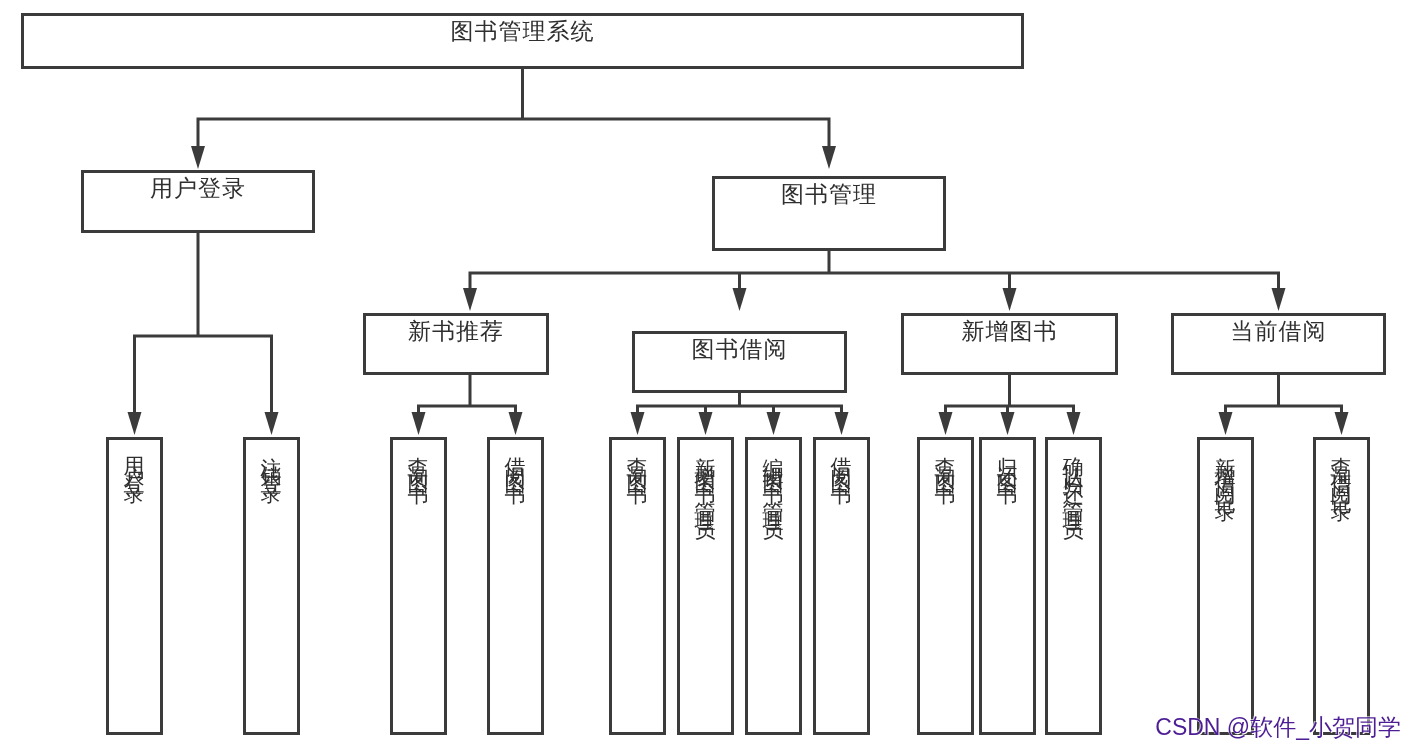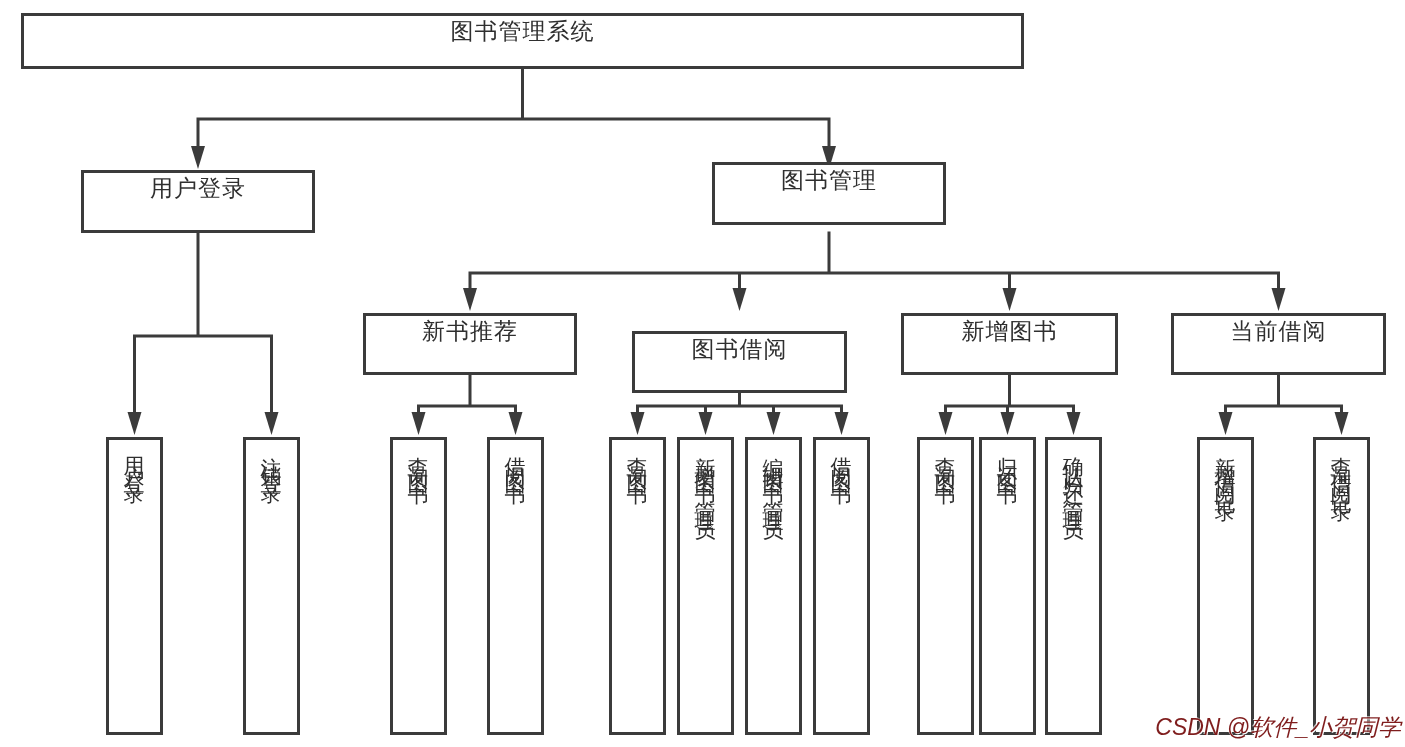--- a/index.html
+++ b/index.html
@@ -43,24 +43,23 @@
     line-height: 1;
     letter-spacing: 9px;
     white-space: nowrap;
   }
   .watermark {
     position: absolute;
     right: 4px;
     top: 712px;
     z-index: 3;
     font-size: 23px;
-    color: #7f1d1d;
+    color: #4c1d95;
     text-shadow: 1px 1px 0 #ffffff, -1px -1px 0 rgba(255,255,255,0.7);
     white-space: nowrap;
-    font-style: italic;
   }
 </style>
 </head>
 <body>
 
 <div class="canvas">
 
   <svg class="connector-layer" width="1405" height="747" viewBox="0 0 1405 747">
     <g stroke="#3b3b3b" stroke-width="3" fill="none" stroke-linecap="square">
       <path d="M522.5 69 V119 M198 119 H829 M198 119 V148 M829 119 V148"></path>
@@ -94,25 +93,25 @@
     </g>
   </svg>
 
   <div class="node" style="left:21px; top:13px; width:1003px; height:56px">
     <span class="hlabel">图书管理系统</span>
   </div>
 
   <div class="node" style="left:81px; top:170px; width:234px; height:63px">
     <span class="hlabel">用户登录</span>
   </div>
-  <div class="node" style="left:712px; top:162px; width:234px; height:63px">
+  <div class="node" style="left:712px; top:176px; width:234px; height:75px">
     <span class="hlabel">图书管理</span>
   </div>
 
-  <div class="node" style="left:363px; top:313px; width:214px; height:62px">
+  <div class="node" style="left:363px; top:313px; width:186px; height:62px">
     <span class="hlabel">新书推荐</span>
   </div>
   <div class="node" style="left:632px; top:331px; width:215px; height:62px">
     <span class="hlabel">图书借阅</span>
   </div>
   <div class="node" style="left:901px; top:313px; width:217px; height:62px">
     <span class="hlabel">新增图书</span>
   </div>
   <div class="node" style="left:1171px; top:313px; width:215px; height:62px">
     <span class="hlabel">当前借阅</span>

